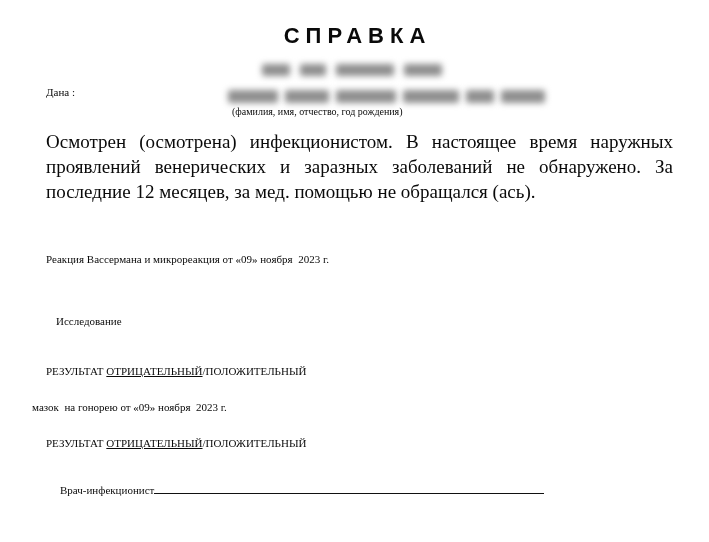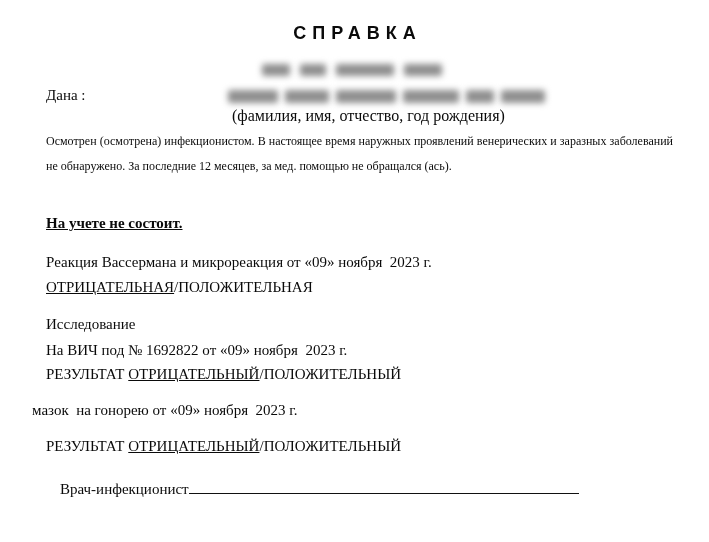--- a/index.html
+++ b/index.html
@@ -4,54 +4,54 @@
 <style>
   html,body{margin:0;padding:0;background:#ffffff;}
   .page{
     position:relative;
     width:709px;height:542px;
     background:#ffffff;
     font-family:"Liberation Serif","DejaVu Serif",serif;
     color:#0a0a0a;
     overflow:hidden;
   }
-  .abs{position:absolute;white-space:pre;line-height:1.25;font-size:15px;}
+  .abs{position:absolute;white-space:pre;line-height:1.25;font-size:11px;}
   .title{
     left:0;top:22px;width:709px;
     text-align:center;
     font-family:"Liberation Sans","DejaVu Sans",sans-serif;
     font-weight:bold;
-    font-size:18px;
+    font-size:22px;
     letter-spacing:6px;
     padding-left:6px;
     box-sizing:border-box;
   }
   .redacted{display:flex;align-items:center;}
   .blob{background:#8f8f8f;border-radius:2px;filter:blur(3px);}
   .r1{left:262px;top:63px;height:13px;gap:10px;}
   .r1 .blob{height:12px;}
   .r2{left:228px;top:89px;height:15px;gap:7px;}
   .r2 .blob{height:13px;}
   .dana{left:46px;top:86px;}
-  .caption{left:232px;top:106px;font-size:16px;white-space:pre;}
+  .caption{left:232px;top:106px;font-size:10px;white-space:pre;}
   .para{
     left:46px;top:129px;width:627px;
-    font-size:12px;line-height:25px;
+    font-size:19px;line-height:25px;
     text-align:justify;
     white-space:normal;
   }
   .registry{
     left:46px;top:214px;
     font-weight:bold;
     text-decoration:underline;
   }
   .u{text-decoration:underline;}
   .wasserman{left:46px;top:253px;}
   .result1{left:46px;top:278px;}
-  .research{left:46px;top:315px;}
+  .research{left:56px;top:315px;}
   .hiv{left:46px;top:341px;}
   .resline{left:46px;top:365px;}
   .smear{left:32px;top:401px;}
   .resline2{left:46px;top:437px;}
   .doctor{left:60px;top:479px;}
   .sig-line{
     display:inline-block;
     width:390px;
     border-bottom:1.4px solid #111;
     height:14px;
@@ -80,29 +80,26 @@
     <div class="blob" style="width:60px"></div>
     <div class="blob" style="width:56px"></div>
     <div class="blob" style="width:28px"></div>
     <div class="blob" style="width:44px"></div>
   </div>
 
   <div class="abs caption">(фамилия, имя, отчество, год рождения)</div>
 
   <div class="abs para">Осмотрен (осмотрена) инфекционистом.   В настоящее время наружных проявлений венерических и заразных заболеваний не обнаружено. За последние 12 месяцев, за мед. помощью не обращался (ась).</div>
 
-  <div class="abs registry">На учете не состоит.</div>
 
   <div class="abs wasserman">Реакция Вассермана и микрореакция от «09» ноября  2023 г.</div>
 
-  <div class="abs result1"><span class="u">ОТРИЦАТЕЛЬНАЯ</span><span>/</span><span>ПОЛОЖИТЕЛЬНАЯ</span></div>
 
   <div class="abs research">Исследование</div>
 
-  <div class="abs hiv">На ВИЧ под № 1692822 от «09» ноября  2023 г.</div>
 
   <div class="abs resline"><span>РЕЗУЛЬТАТ </span><span class="u">ОТРИЦАТЕЛЬНЫЙ</span><span>/</span><span>ПОЛОЖИТЕЛЬНЫЙ</span></div>
 
   <div class="abs smear">мазок  на гонорею от «09» ноября  2023 г.</div>
 
   <div class="abs resline2"><span>РЕЗУЛЬТАТ </span><span class="u">ОТРИЦАТЕЛЬНЫЙ</span><span>/</span><span>ПОЛОЖИТЕЛЬНЫЙ</span></div>
 
   <div class="abs doctor"><span>Врач-инфекционист</span><span class="sig-line"></span></div>
 
 </div>

